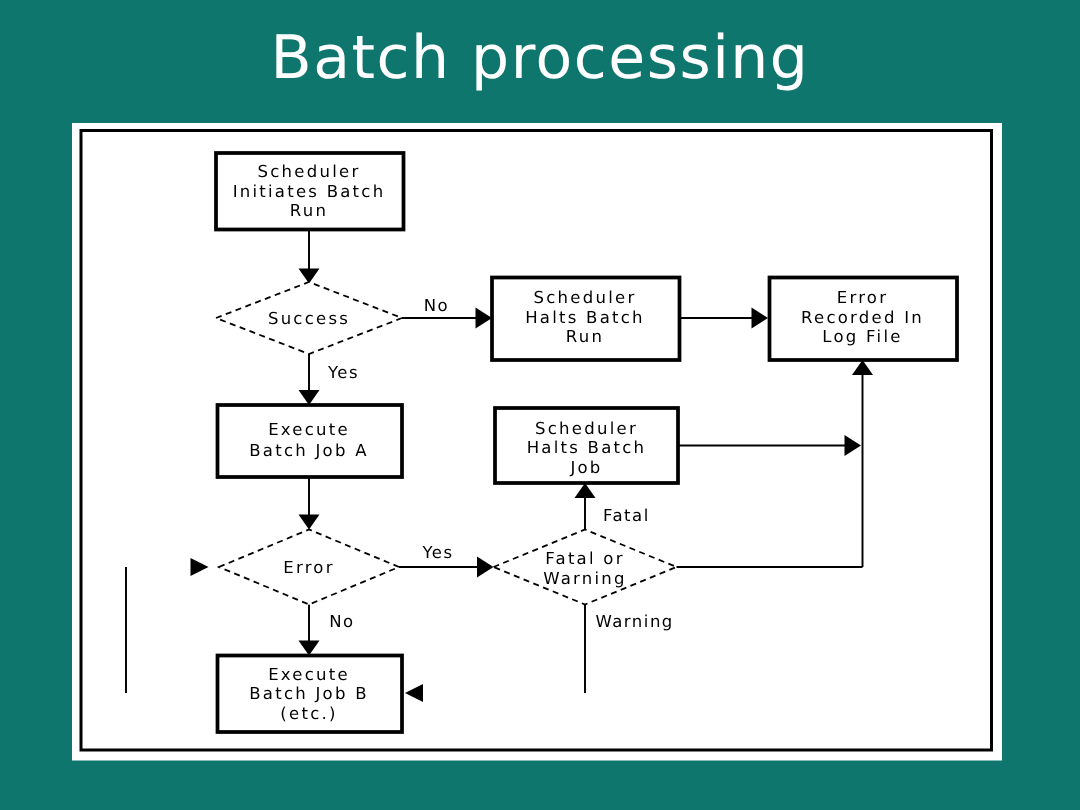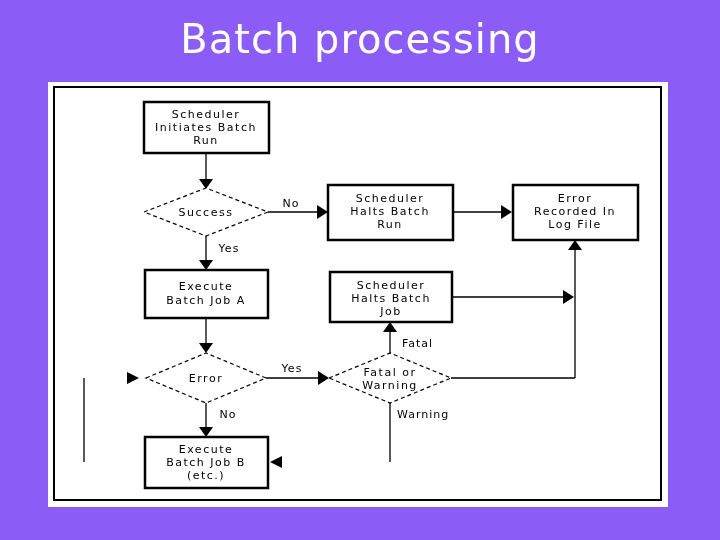--- a/index.html
+++ b/index.html
@@ -1,19 +1,19 @@
 <!DOCTYPE html>
 <html><head>
 <meta charset="utf-8">
 <style>
   html,body{margin:0;padding:0;}
   .slide{
     position:relative;
     width:720px;height:540px;
-    background:#8b5cf6;
+    background:#0f766e;
     overflow:hidden;
     font-family:"DejaVu Sans", sans-serif;
   }
   .title{
     position:absolute;
     top:16px;left:0;width:720px;
     text-align:center;
     color:#FFFFFF;
     font-size:40px;
     font-family:"DejaVu Sans", sans-serif;

